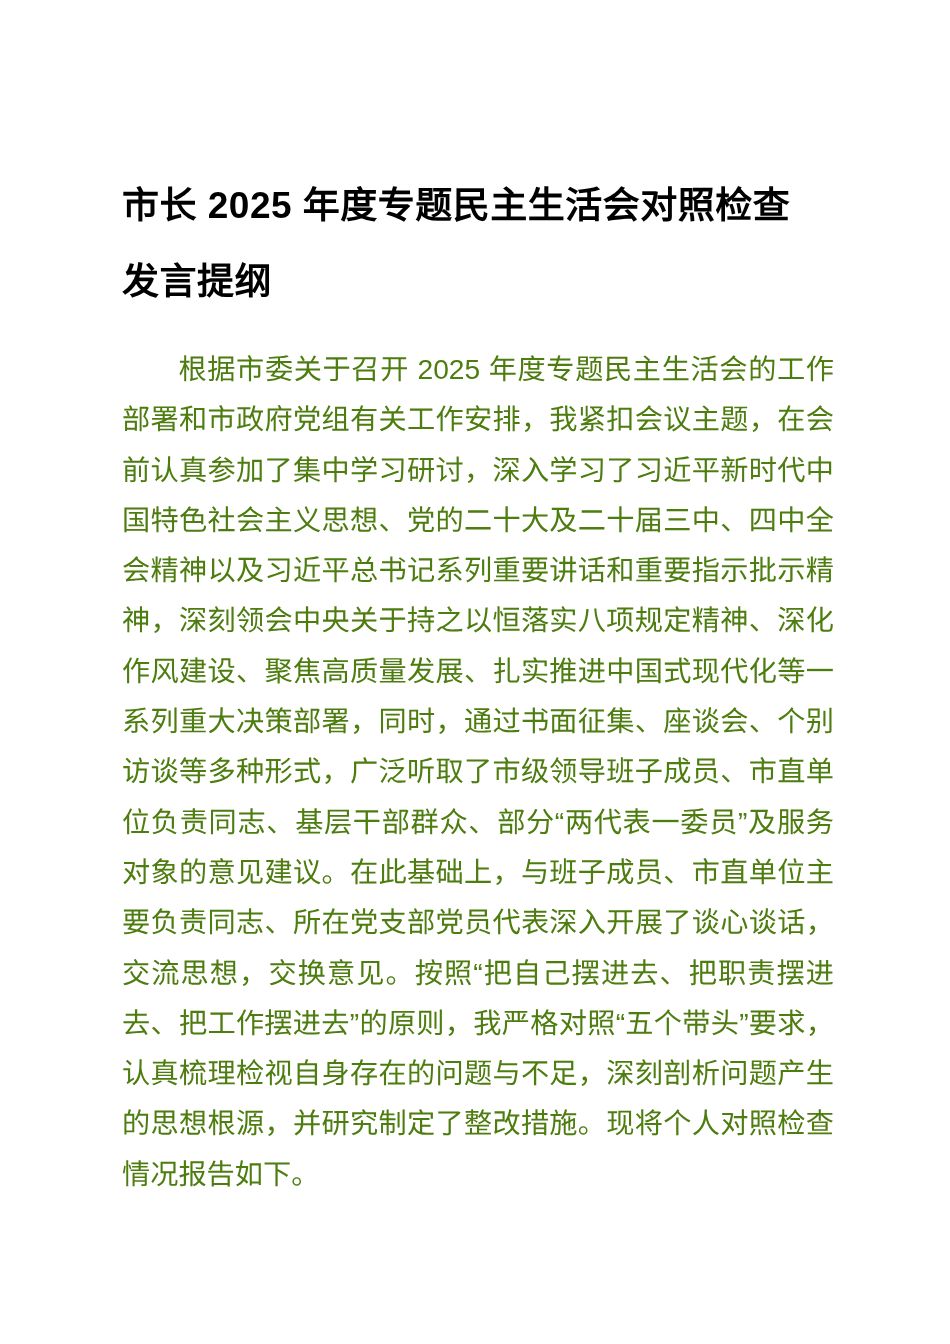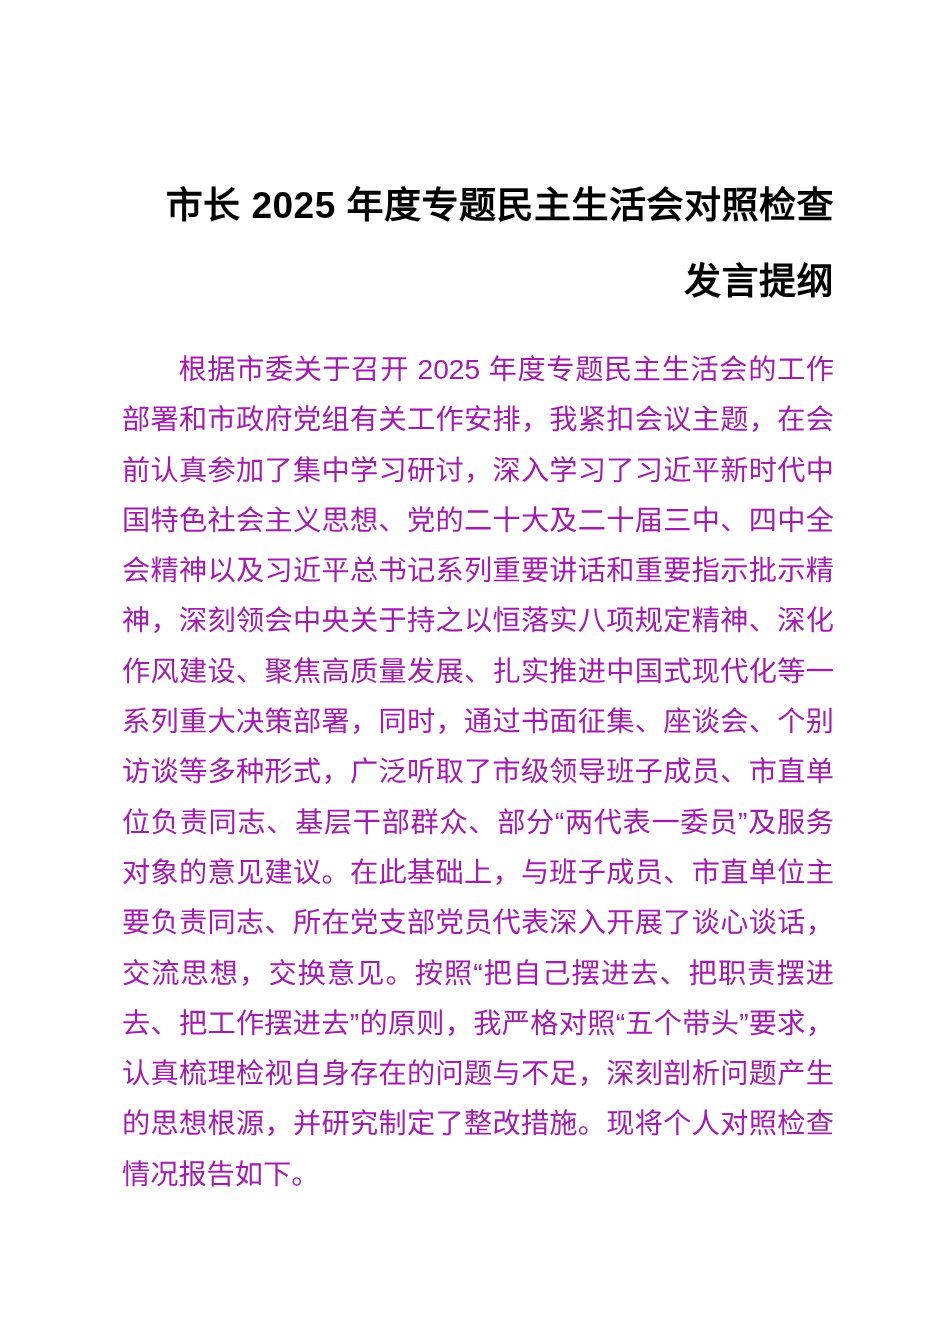--- a/index.html
+++ b/index.html
@@ -24,36 +24,36 @@
     top: 168px;
     width: 712px;
   }
 
   .doc-title {
     font-family: "Liberation Sans", "DejaVu Sans", sans-serif;
     font-weight: 700;
     font-size: 37px;
     line-height: 76px;
     color: #000000;
-    text-align: right;
+    text-align: left;
     letter-spacing: 0.5px;
     margin: 0;
     white-space: pre-line;
   }
 
   .title-spacer {
     height: 24px;
   }
 
   .doc-paragraph {
     font-family: "Liberation Sans", "DejaVu Sans", sans-serif;
     font-weight: 400;
     font-size: 28.2px;
     line-height: 50.3px;
-    color: #a21caf;
+    color: #4d7c0f;
     text-align: justify;
     text-justify: inter-character;
     text-align-last: left;
     text-indent: 2em;
     margin: 0;
     letter-spacing: 0px;
     word-break: break-all;
   }
 </style>
 </head>

